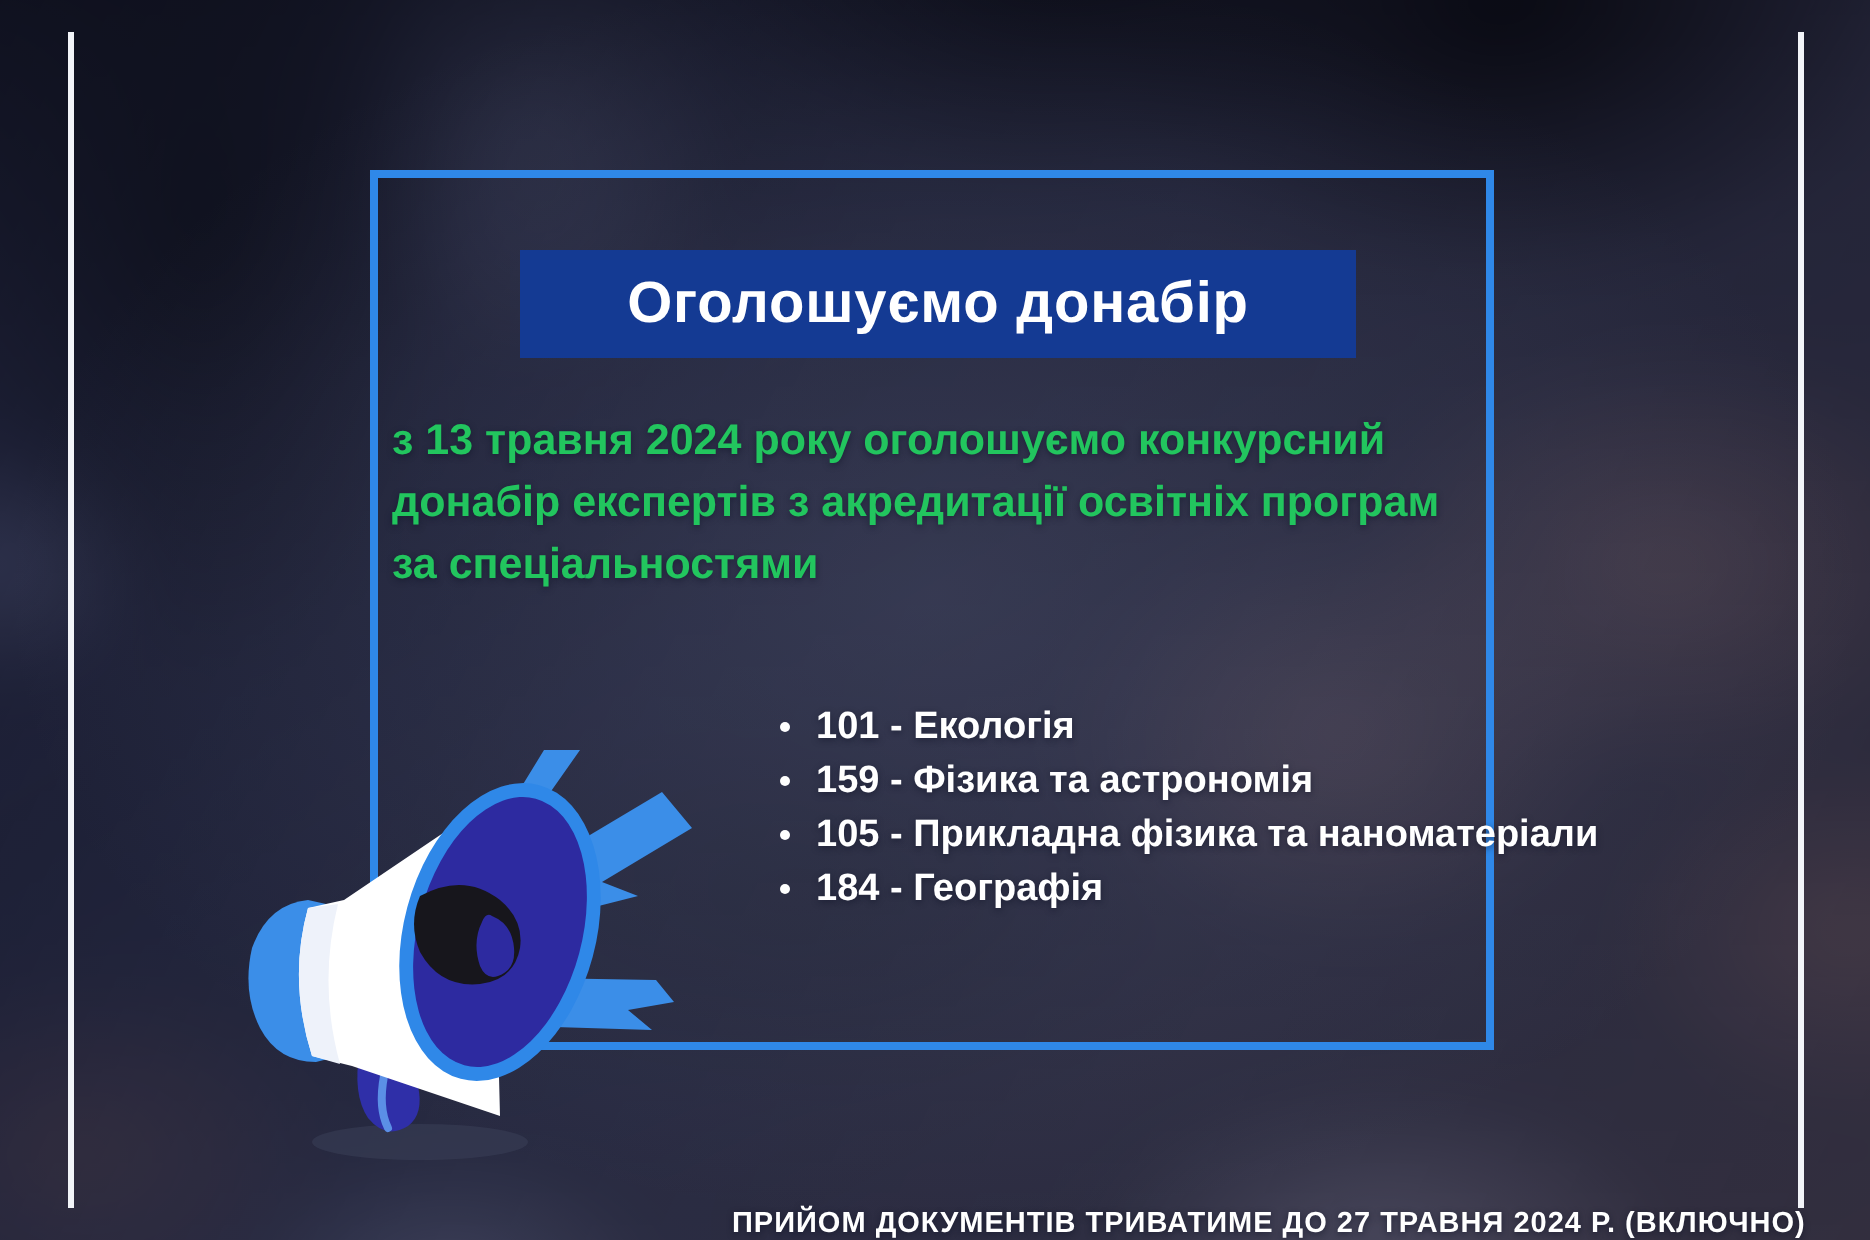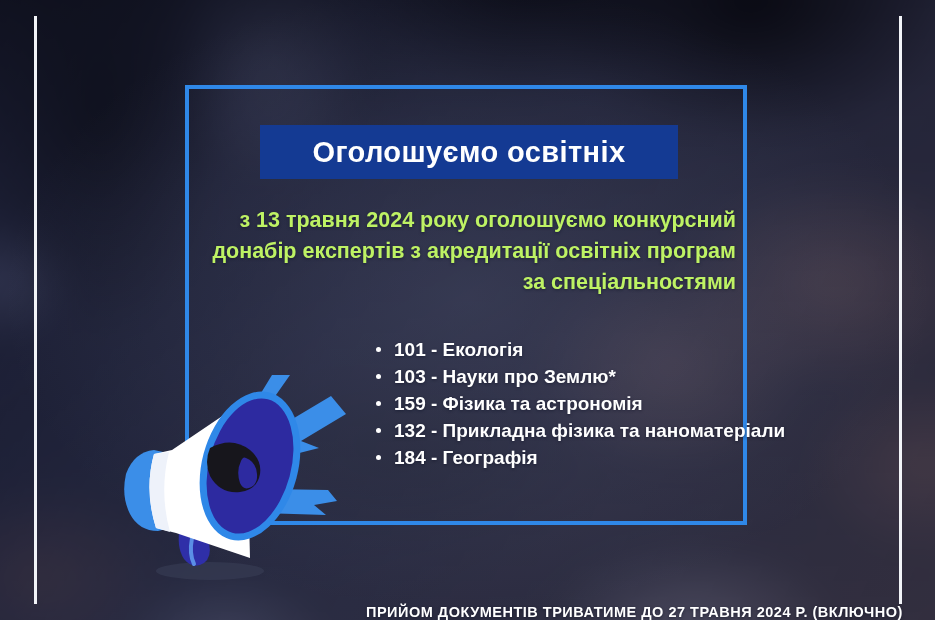--- a/index.html
+++ b/index.html
@@ -102,34 +102,34 @@
     letter-spacing: 0.4px;
     white-space: nowrap;
   }
 
   
   .intro {
     position: absolute;
     left: 196px;
     top: 205px;
     width: 540px;
-    text-align: right;
-    color: #bef264;
+    text-align: left;
+    color: #22c55e;
     font-size: 21.5px;
     font-weight: 700;
     line-height: 31px;
     text-shadow: 0 1px 3px rgba(15,18,38,0.55);
   }
 
   
   .spec-list {
     position: absolute;
     left: 372px;
     top: 336px;
-    margin: 0;
+    margin: 14px;
     padding: 0;
     list-style: none;
   }
   .spec-list li {
     position: relative;
     padding-left: 22px;
     color: #ffffff;
     font-size: 19px;
     font-weight: 700;
     line-height: 27px;
@@ -177,41 +177,37 @@
   <div class="bg-photo"></div>
   <div class="bg-tint"></div>
   <div class="bg-lift"></div>
 
   <div class="rule rule-left"></div>
   <div class="rule rule-right"></div>
 
   <div class="frame"></div>
 
   <div class="title-banner">
-    <span class="title-text">Оголошуємо освітніх</span>
+    <span class="title-text">Оголошуємо донабір</span>
   </div>
 
   <div class="intro">з 13 травня 2024 року оголошуємо конкурсний донабір експертів з акредитації освітніх програм за спеціальностями</div>
 
   <ul class="spec-list">
     <li>
       <span class="bullet"></span>
       <span>101 - Екологія</span>
     </li>
     <li>
       <span class="bullet"></span>
-      <span>103 - Науки про Землю*</span>
-    </li>
-    <li>
-      <span class="bullet"></span>
       <span>159 - Фізика та астрономія</span>
     </li>
     <li>
       <span class="bullet"></span>
-      <span>132 - Прикладна фізика та наноматеріали</span>
+      <span>105 - Прикладна фізика та наноматеріали</span>
     </li>
     <li>
       <span class="bullet"></span>
       <span>184 - Географія</span>
     </li>
   </ul>
 
   <div class="footer-note">ПРИЙОМ ДОКУМЕНТІВ ТРИВАТИМЕ ДО 27 ТРАВНЯ 2024 Р. (ВКЛЮЧНО)</div>
 
   <div class="megaphone">

